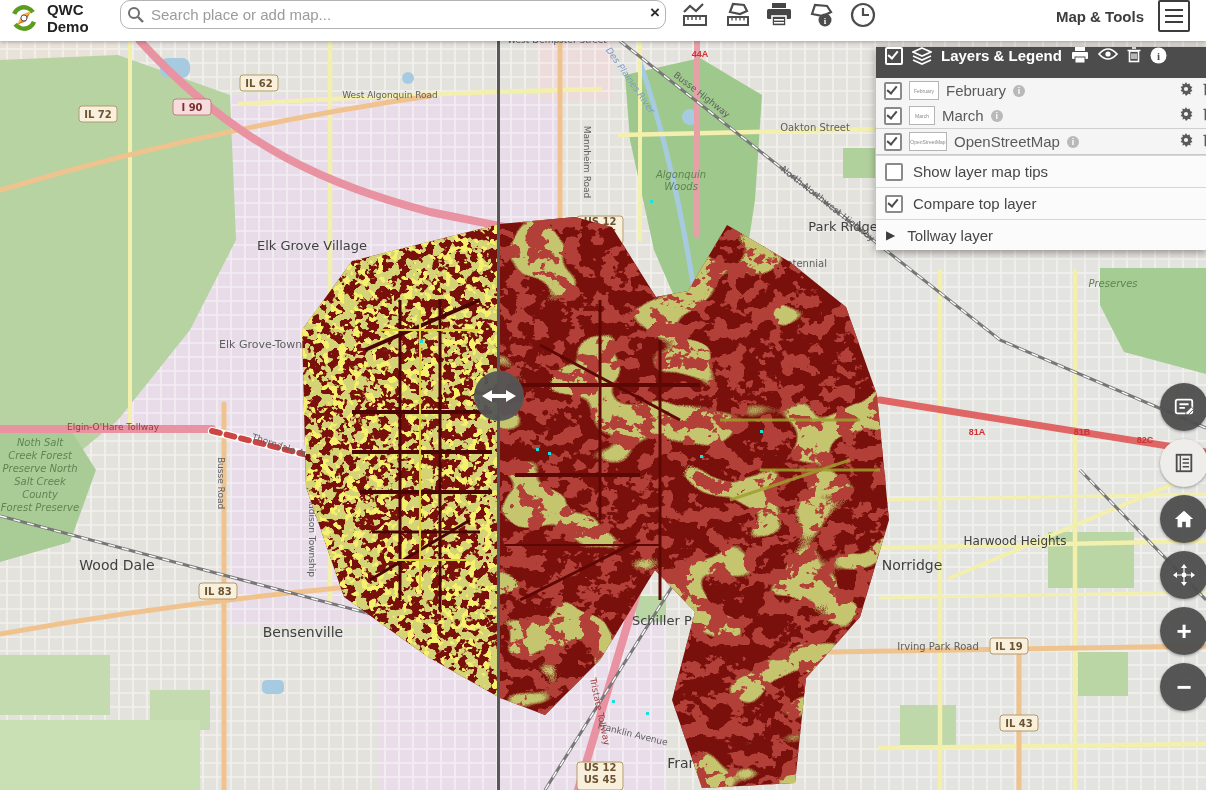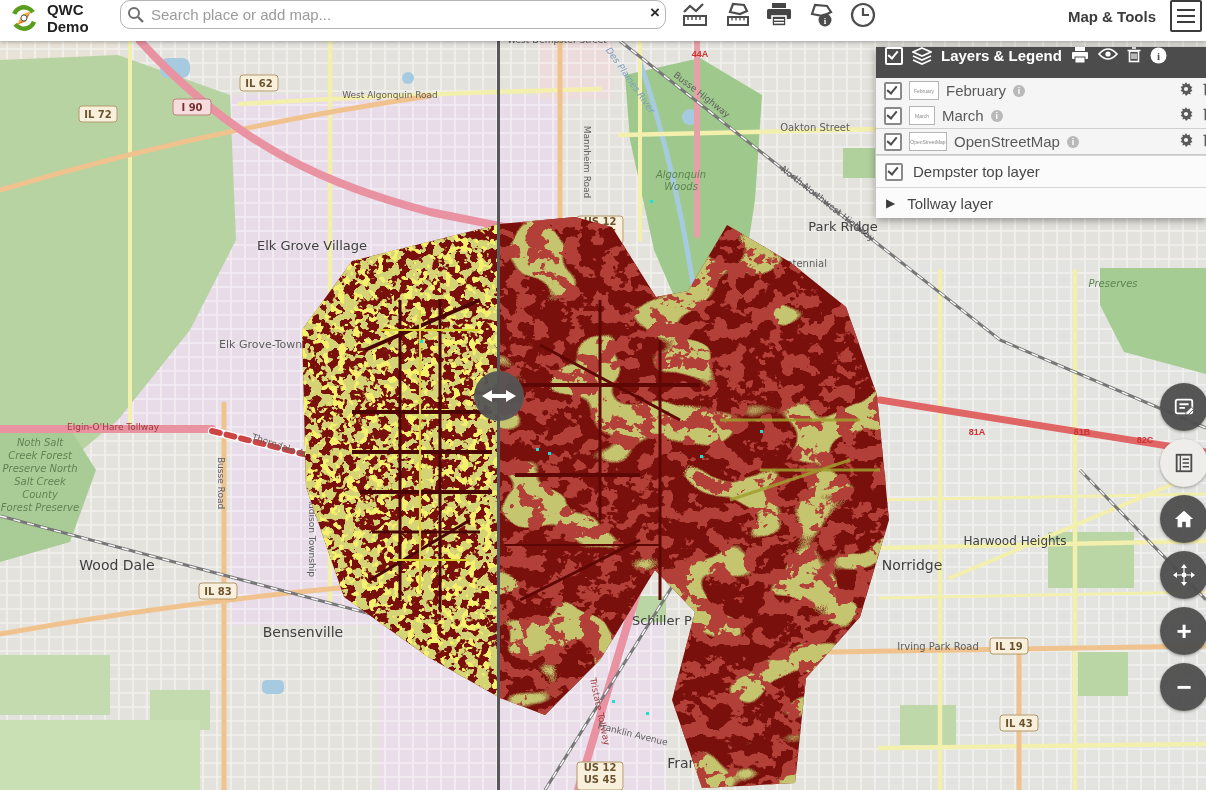--- a/index.html
+++ b/index.html
@@ -10,21 +10,21 @@
   #logo{display:flex;align-items:center;gap:7px;padding-left:8px;width:112px;flex:none}
   #logo-text{font-size:15px;font-weight:bold;color:#222}
   #searchwrap{position:relative;width:546px;height:29px;flex:none}
   #search{width:100%;height:100%;box-sizing:border-box;border:1px solid #b3b3b3;border-radius:10px;
     padding:0 26px 0 30px;font-size:15px;color:#333;outline:none}
   #search::placeholder{color:#9b9b9b}
   #search-icon{position:absolute;left:7px;top:6px}
   #search-clear{position:absolute;right:6px;top:3px;font-size:17px;font-weight:bold;color:#2b2b2b;cursor:pointer}
   #toolbar{display:flex;align-items:center;gap:12px;margin-left:14px}
   .tbtn{width:30px;height:30px;display:flex;align-items:center;justify-content:center;cursor:pointer}
-  #menu-area{margin-left:auto;display:flex;align-items:center;gap:14px;padding-right:4px}
+  #menu-area{margin-left:auto;display:flex;align-items:center;gap:14px;padding-right:16px}
   #menu-label{font-size:15px;font-weight:bold;color:#3c3c3c;white-space:nowrap}
   #hamburger{width:28px;height:28px;border:2px solid #3c3c3c;border-radius:2px;display:flex;
     flex-direction:column;justify-content:center;gap:4px;align-items:center;cursor:pointer;flex:none}
   #hamburger i{display:block;width:18px;height:2px;background:#3c3c3c}
   
   #map{position:absolute;left:0;top:0;z-index:1}
   .maplabel{fill:#5f5f5f;font-family:"DejaVu Sans",sans-serif}
   .maplabel.town{fill:#3f3f3f}
   .maplabel.nature{fill:#5e8452;font-style:italic}
   .maplabel.water{fill:#7b9cc0;font-style:italic}
@@ -482,22 +482,26 @@
                 <rect x="2.5" y="4" width="9" height="10.5"></rect>
                 <path d="M0.5,3.5 H13.5 M5,1 h4"></path>
                 <path d="M5,6.5 v5.5 M9,6.5 v5.5" stroke-width="1.1"></path>
               </g>
             </svg></span>
         </span>
       </div>
     </div>
   <div id="panel-options">
       <div class="optrow">
+        <span class="cb"></span>
+        <span>Show layer map tips</span>
+      </div>
+      <div class="optrow">
         <span class="cb checked"></span>
-        <span>Dempster top layer</span>
+        <span>Compare top layer</span>
       </div>
     </div>
   <div id="import-row">
     <span id="import-arrow">▶</span>
     <span>Tollway layer</span>
   </div>
 </div>
 
 <div id="mapbtns">
     <div class="mapbtn" style="top: 383px;">

